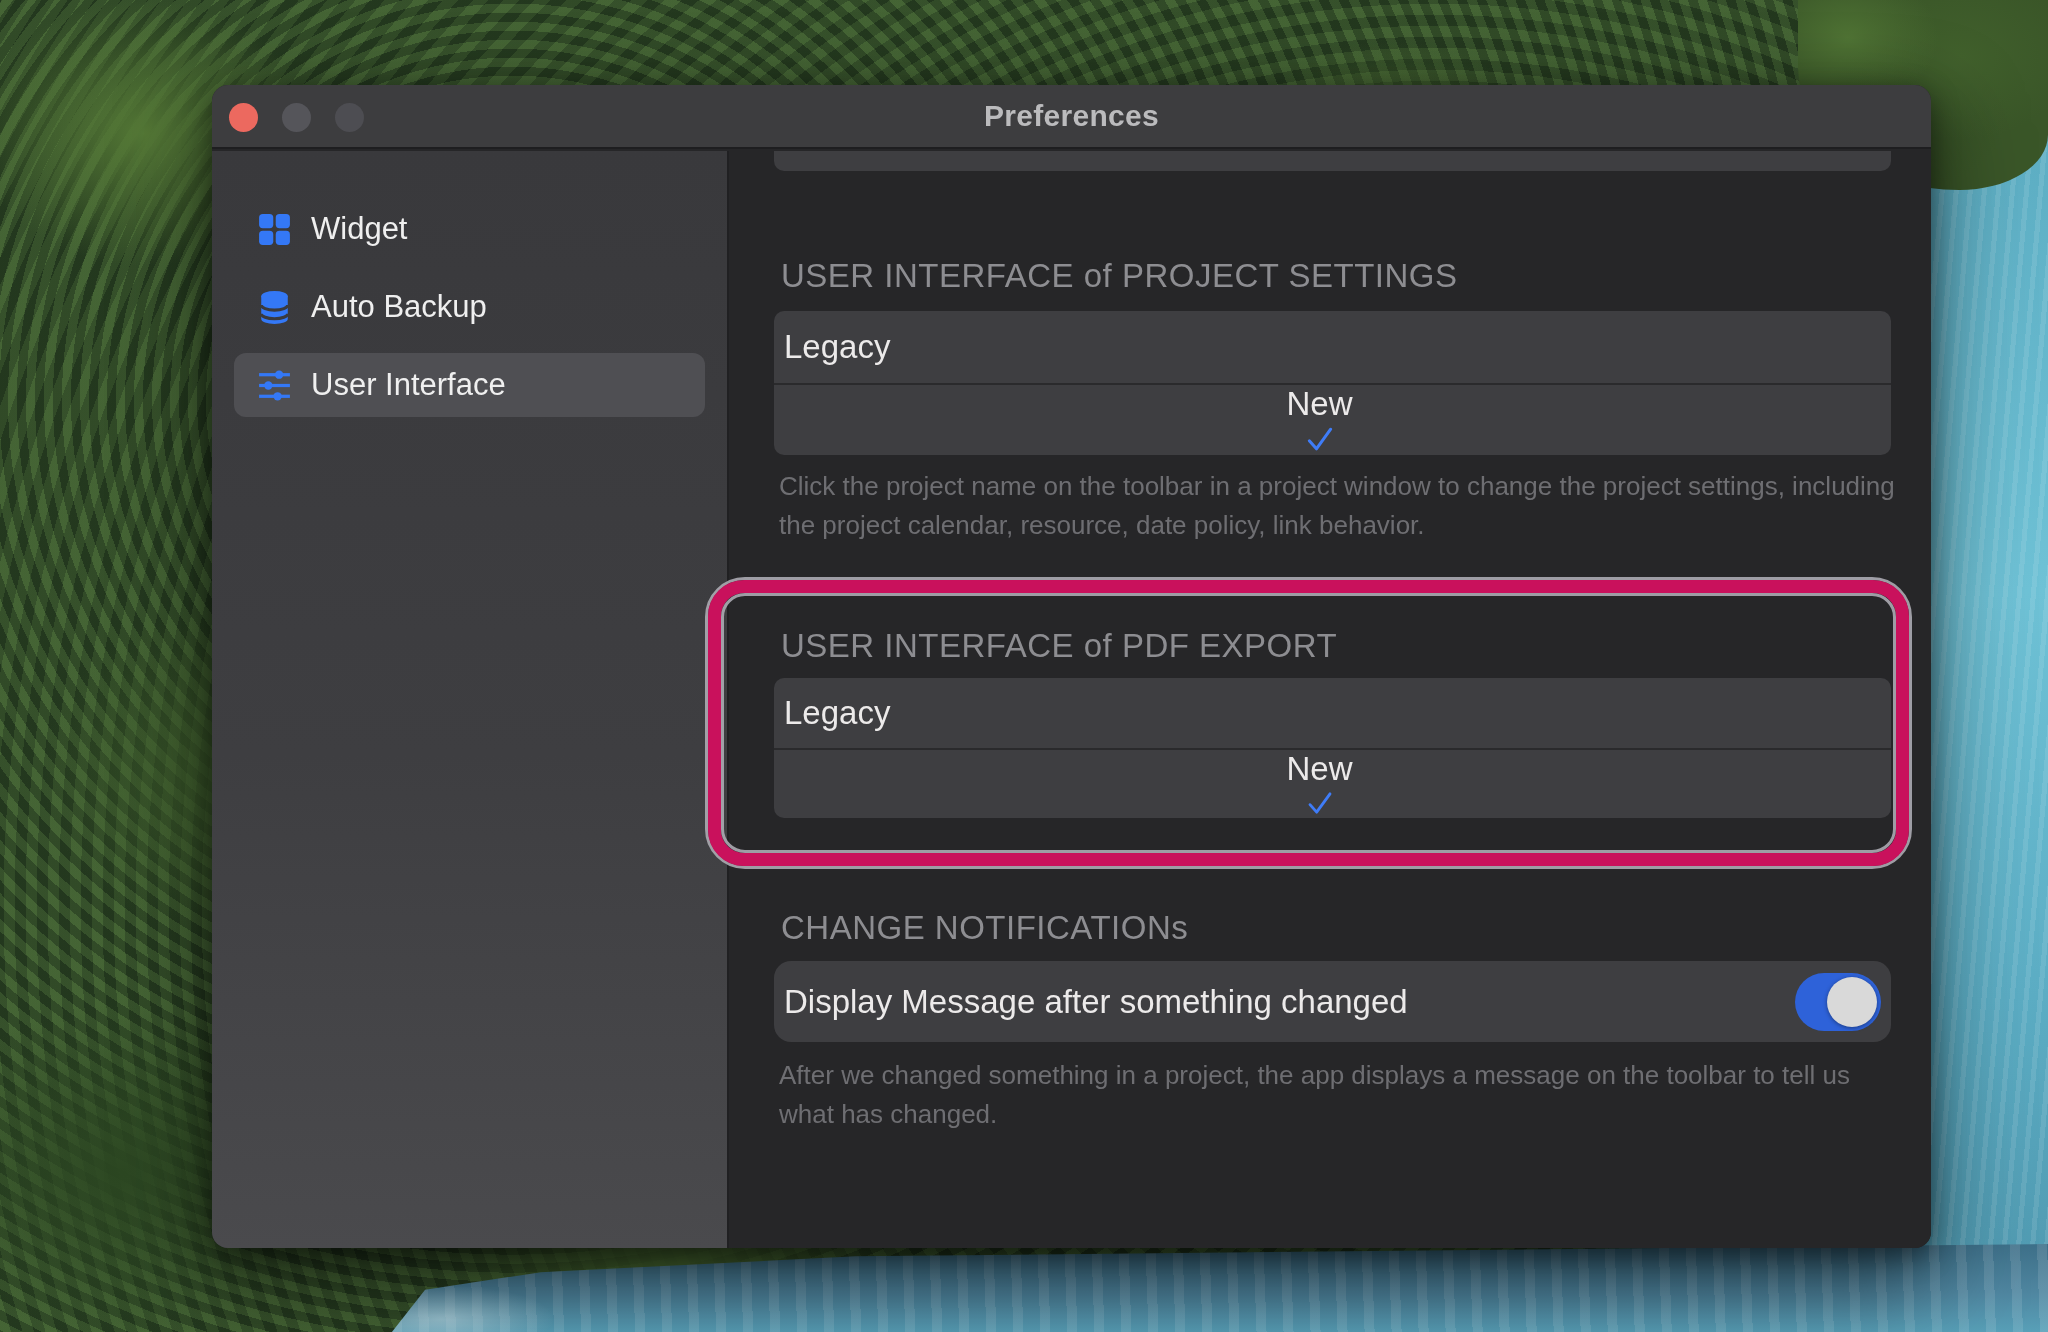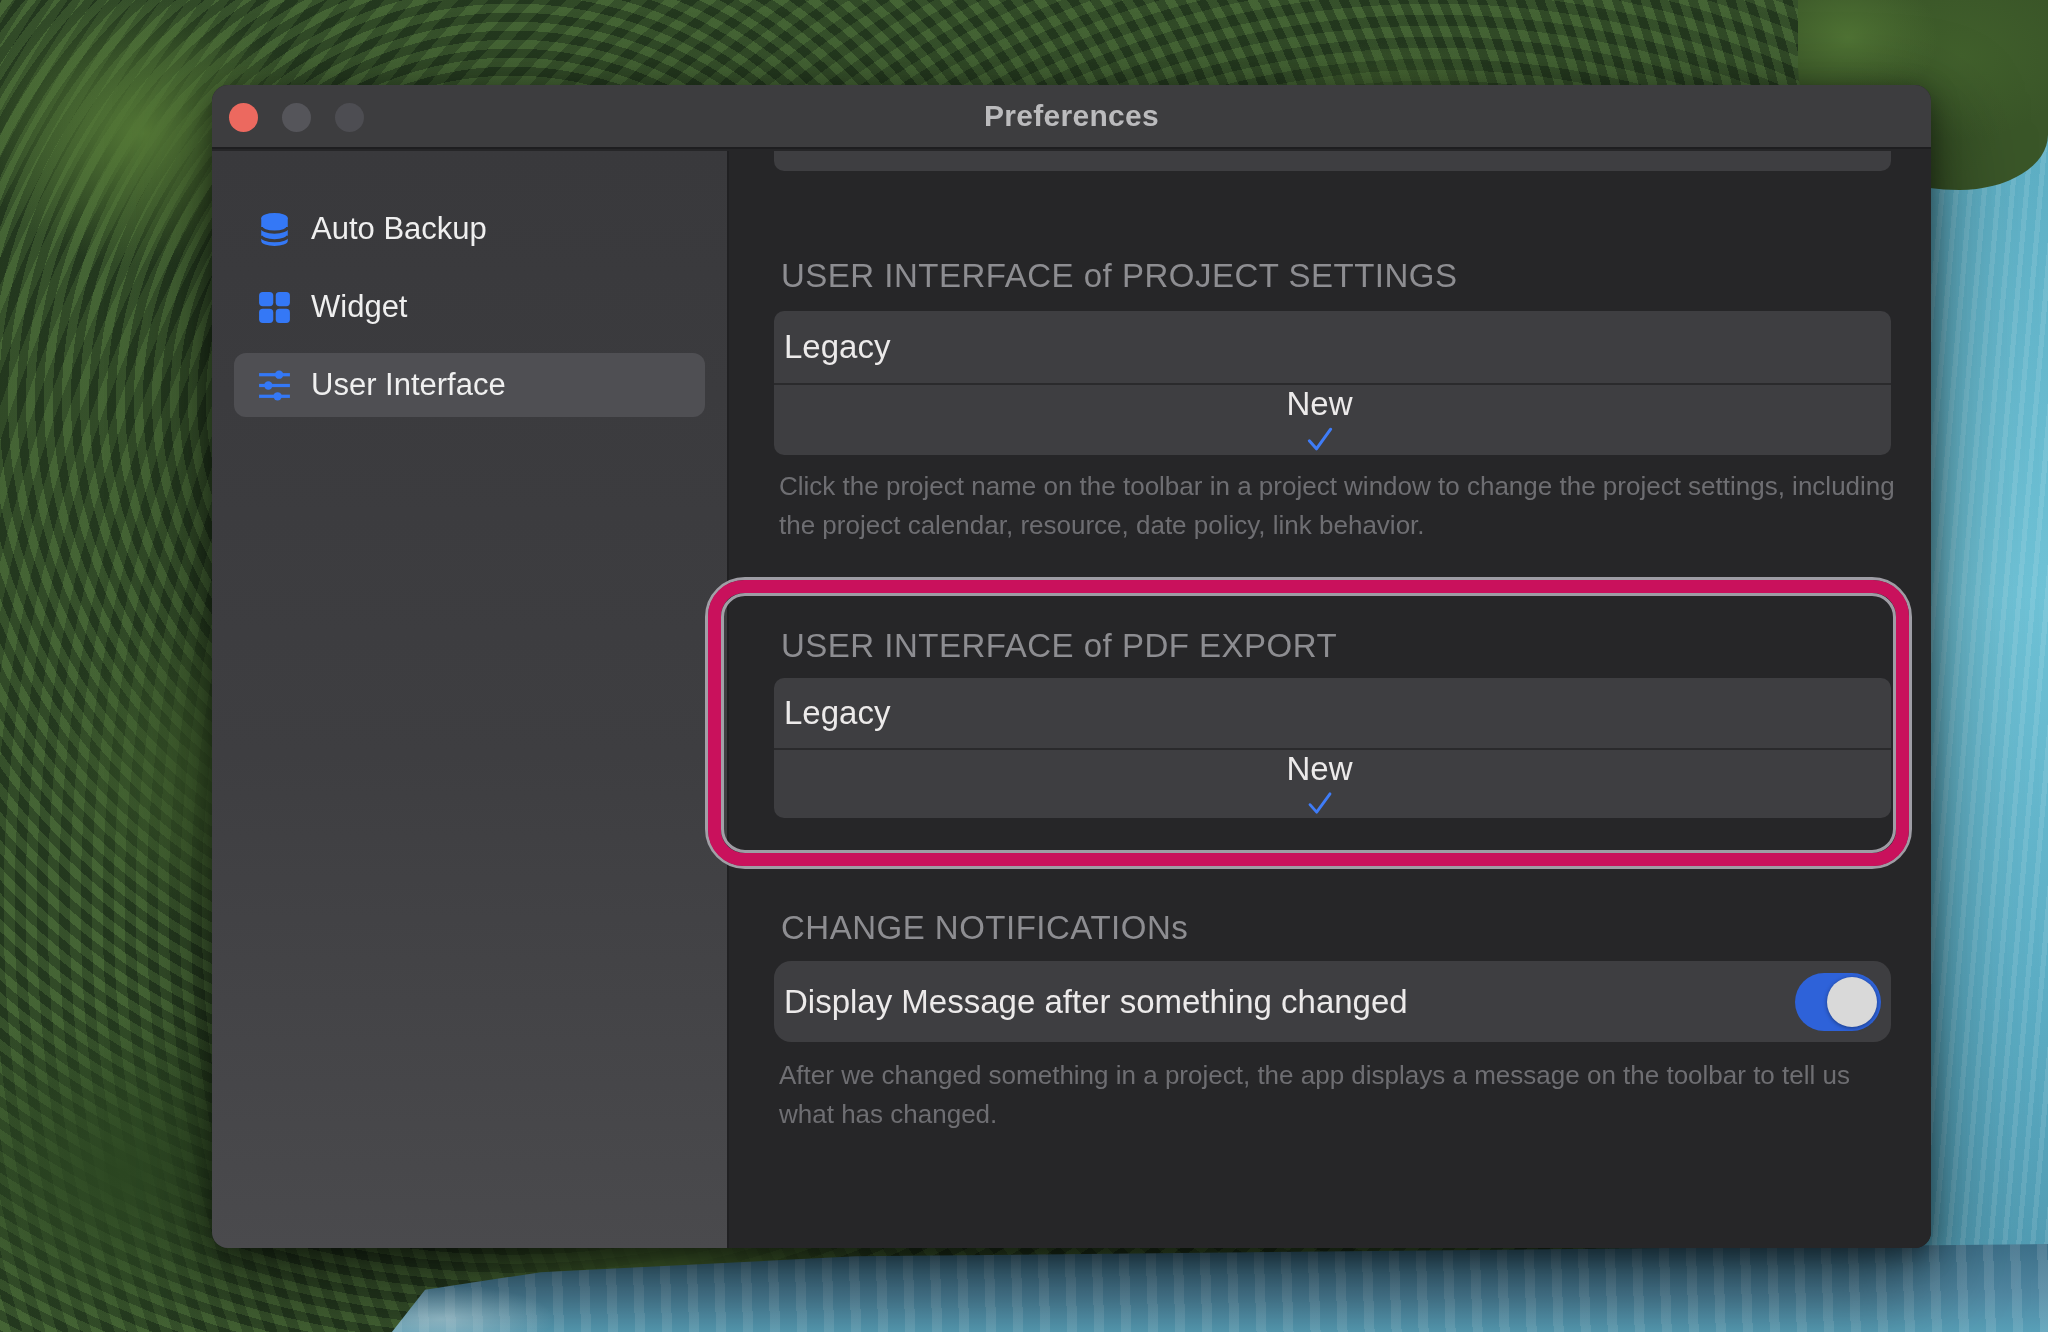--- a/index.html
+++ b/index.html
@@ -149,35 +149,35 @@
         <div class="tl red"></div>
         <div class="tl gray1"></div>
         <div class="tl gray2"></div>
       </div>
       <div class="title">Preferences</div>
     </div>
 
     <aside class="sidebar">
       <div class="side-item">
         <svg class="side-icon" viewBox="0 0 24 24">
+          <rect x="2" y="2" width="9.2" height="9.2" rx="2.4" fill="currentColor"></rect>
+          <rect x="12.8" y="2" width="9.2" height="9.2" rx="2.4" fill="currentColor"></rect>
+          <rect x="2" y="12.8" width="9.2" height="9.2" rx="2.4" fill="currentColor"></rect>
+          <rect x="12.8" y="12.8" width="9.2" height="9.2" rx="2.4" fill="currentColor"></rect>
+        </svg>
+        <span>Widget</span>
+      </div>
+      <div class="side-item">
+        <svg class="side-icon" viewBox="0 0 24 24">
           <ellipse cx="12" cy="4.6" rx="8.6" ry="3.3" fill="currentColor"></ellipse>
           <path d="M3.4 4.6 v14.8 a8.6 3.3 0 0 0 17.2 0 V4.6" fill="currentColor"></path>
           <path d="M3.4 10.4 a8.6 3.3 0 0 0 17.2 0" fill="none" stroke="#3a3a3d" stroke-width="2"></path>
           <path d="M3.4 16.0 a8.6 3.3 0 0 0 17.2 0" fill="none" stroke="#3a3a3d" stroke-width="2"></path>
         </svg>
         <span>Auto Backup</span>
-      </div>
-      <div class="side-item">
-        <svg class="side-icon" viewBox="0 0 24 24">
-          <rect x="2" y="2" width="9.2" height="9.2" rx="2.4" fill="currentColor"></rect>
-          <rect x="12.8" y="2" width="9.2" height="9.2" rx="2.4" fill="currentColor"></rect>
-          <rect x="2" y="12.8" width="9.2" height="9.2" rx="2.4" fill="currentColor"></rect>
-          <rect x="12.8" y="12.8" width="9.2" height="9.2" rx="2.4" fill="currentColor"></rect>
-        </svg>
-        <span>Widget</span>
       </div>
       <div class="side-item selected">
         <svg class="side-icon" viewBox="0 0 24 24">
           <line x1="2" y1="5" x2="22" y2="5" stroke="currentColor" stroke-width="2.1"></line>
           <line x1="2" y1="12" x2="22" y2="12" stroke="currentColor" stroke-width="2.1"></line>
           <line x1="2" y1="19" x2="22" y2="19" stroke="currentColor" stroke-width="2.1"></line>
           <circle cx="15" cy="5" r="2.7" fill="currentColor"></circle>
           <circle cx="8" cy="12" r="2.7" fill="currentColor"></circle>
           <circle cx="14" cy="19" r="2.7" fill="currentColor"></circle>
         </svg>

